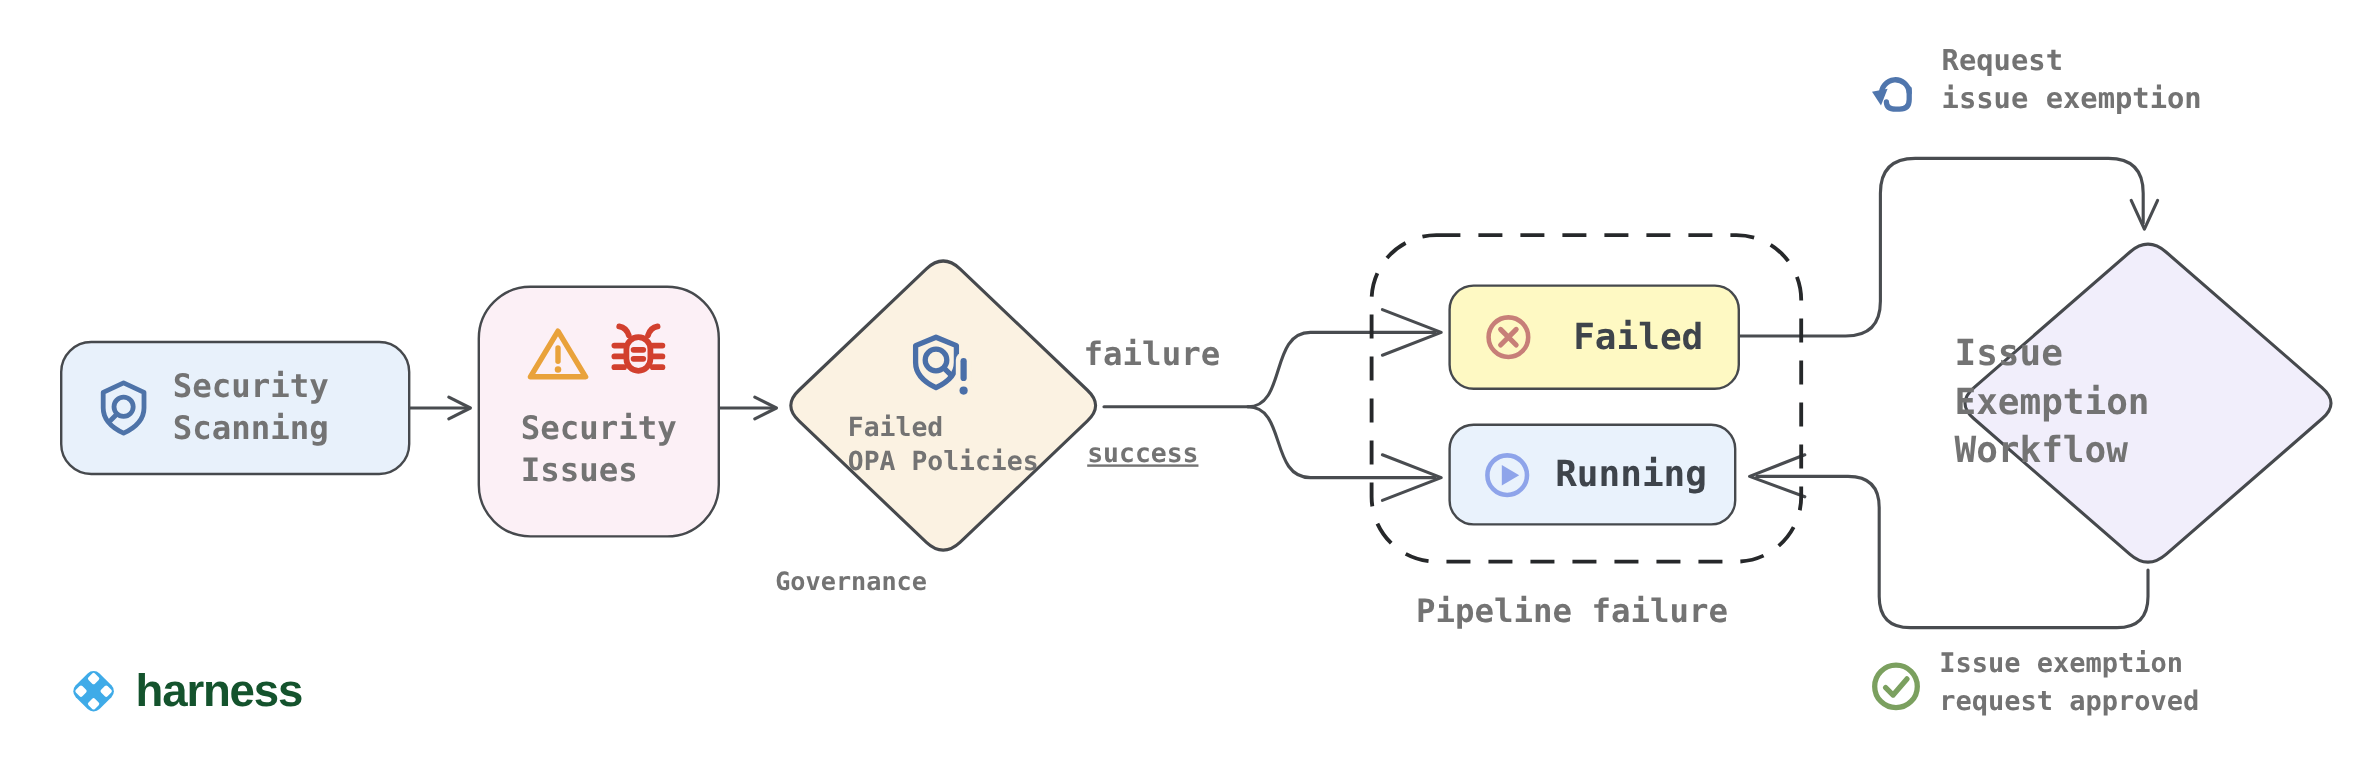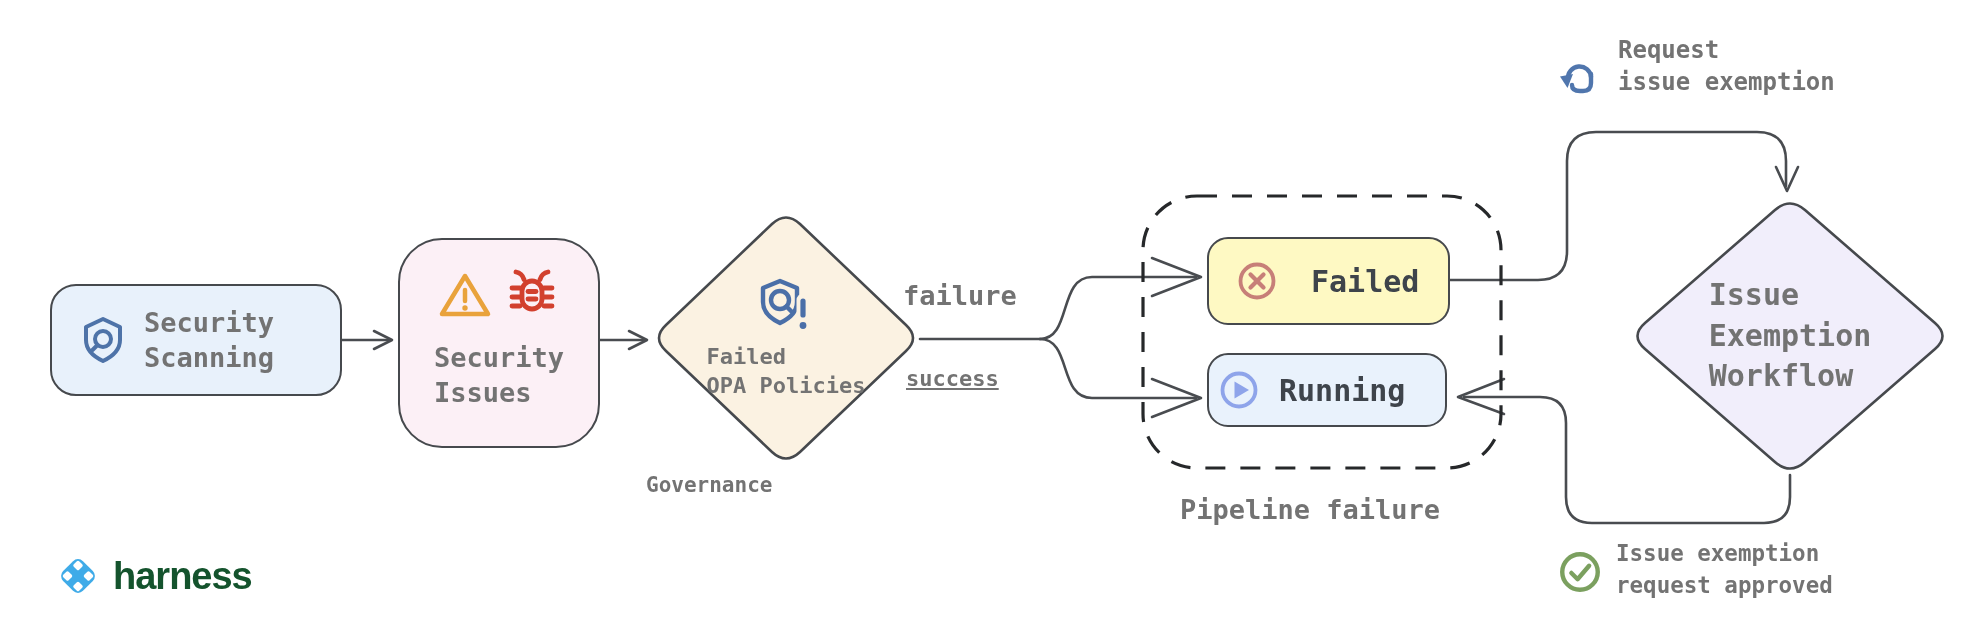--- a/index.html
+++ b/index.html
@@ -28,26 +28,26 @@
 
   #opa-content{left:652px;top:211px;width:268px;height:254px;justify-content:center;gap:6px;}
   #opa-content .lbl{font-size:22px;line-height:1.32;}
 
   #label-governance{left:646px;top:473px;width:280px;font-size:21px;}
 
   #label-failure{left:903px;top:280px;width:155px;font-size:27px;}
   #label-success{left:906px;top:366px;width:155px;font-size:22px;text-decoration:underline;}
 
   #node-failed{left:1207px;top:237px;width:243px;height:88px;border-radius:21px;background:#fef9c3;padding-left:25px;gap:31px;}
-  #node-running{left:1207px;top:353px;width:240px;height:74px;border-radius:21px;background:#e9f2fc;padding-left:7px;gap:17px;}
+  #node-running{left:1207px;top:353px;width:240px;height:85px;border-radius:21px;background:#e9f2fc;padding-left:24px;gap:17px;}
   #node-failed .lbl,#node-running .lbl{font-size:30px;color:#3e444b;}
 
   #label-pipeline-status{left:1180px;top:494px;width:300px;font-size:27px;}
 
-  #issue-content{left:1630px;top:197px;width:320px;height:278px;justify-content:center;}
+  #issue-content{left:1550px;top:197px;width:320px;height:278px;justify-content:center;}
   #issue-content .lbl{font-size:30px;line-height:1.35;}
 
   #annot-request{left:1556px;top:34px;gap:12px;}
   #annot-request .icon{margin-top:16px;}
   #annot-request .lbl{font-size:24px;line-height:1.35;}
 
   #annot-approved{left:1556px;top:538px;gap:12px;}
   #annot-approved .icon{margin-top:10px;}
   #annot-approved .lbl{font-size:22.5px;line-height:1.4;}
 

